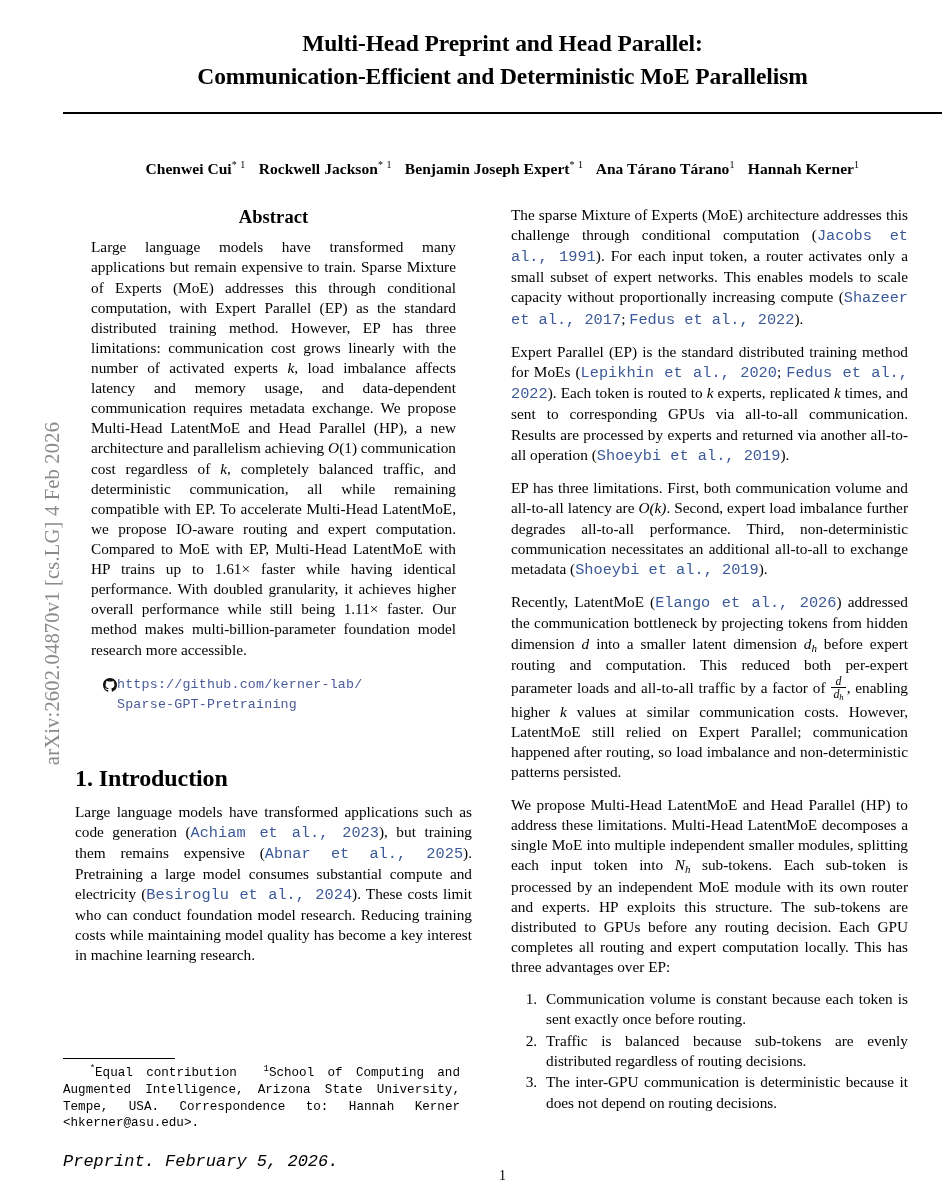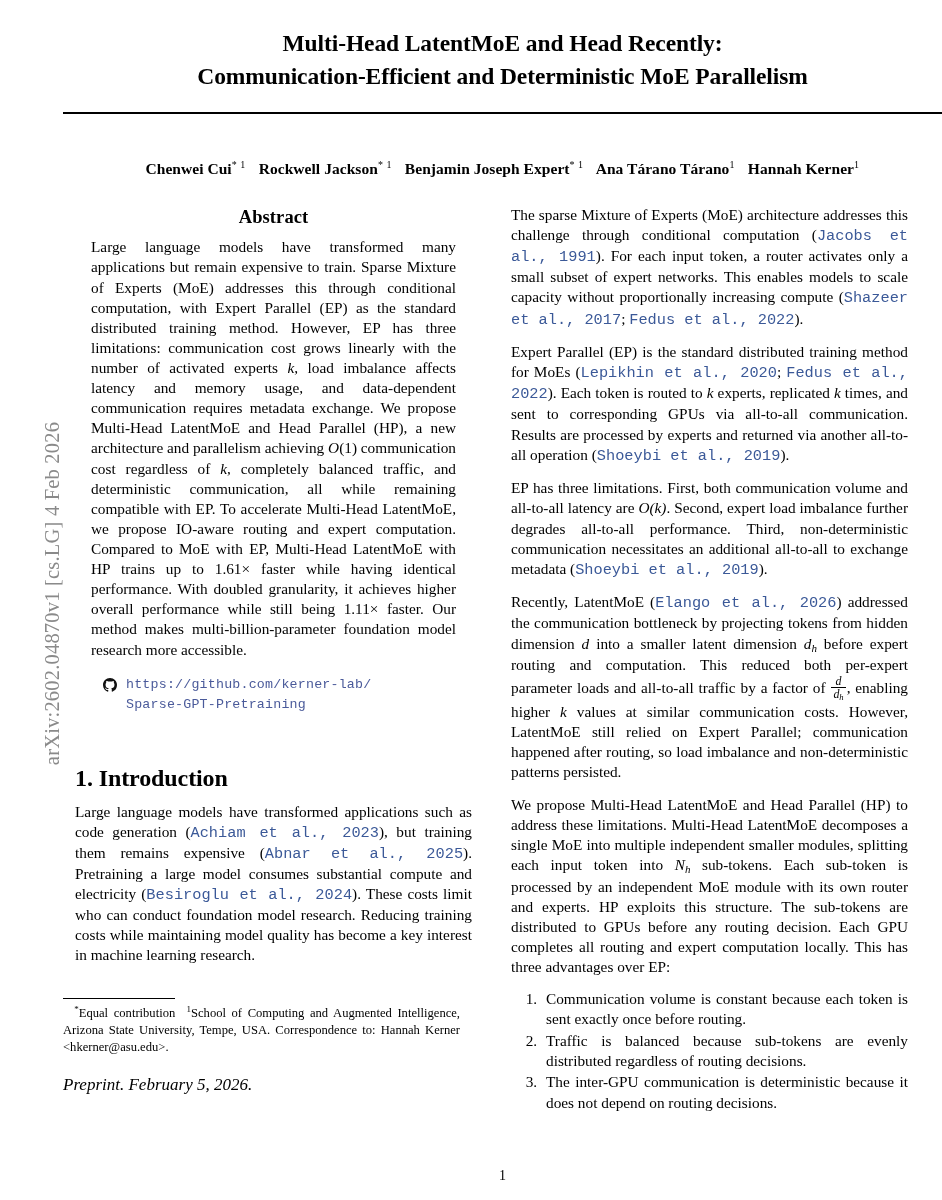--- a/index.html
+++ b/index.html
@@ -112,21 +112,20 @@
   }
 
   p.para { margin: 0 0 12.5px 0; }
   p.para.tight { margin-bottom: 0; }
 
   
   .repo-link {
     margin: 15px 16px 0 28px;
     display: flex;
     align-items: flex-start;
-    gap: 9px;
   }
   .gh-icon {
     flex: 0 0 auto;
     margin-top: 3px;
     width: 14px;
     height: 14px;
   }
   .repo-url {
     font-family: "Liberation Mono", "DejaVu Sans Mono", monospace;
     font-size: 13.3px;
@@ -171,22 +170,23 @@
   ol.adv li {
     margin-bottom: 1.5px;
     padding-left: 5px;
     text-align: justify;
   }
 
   
   .footnote-area {
     position: absolute;
     left: 0;
-    top: 998px;
+    top: 1058px;
     width: 397px;
+    font-family: Liberation Mono, monospace;
   }
   .footnote-rule {
     width: 112px;
     height: 0;
     border: 0;
     border-top: 1.1px solid #000;
     margin: 0 0 5px 0;
   }
   .footnote {
     font-size: 12.6px;
@@ -213,21 +213,21 @@
 </style>
 </head>
 <body>
 
 <div class="arxiv-stamp">arXiv:2602.04870v1  [cs.LG]  4 Feb 2026</div>
 
 <div class="sheet">
 
   <div class="title-block">
     <div class="paper-title">
-      <span>Multi-Head LatentMoE and Head Recently:</span>
+      <span>Multi-Head Preprint and Head Parallel:</span>
       <span class="title-line2">Communication-Efficient and Deterministic MoE Parallelism</span>
     </div>
     <hr class="rule-top">
   </div>
 
   <div class="authors">
     <span><span>Chenwei Cui</span><sup class="mark">* 1</sup></span><span class="sep"></span>
     <span><span>Rockwell Jackson</span><sup class="mark">* 1</sup></span><span class="sep"></span>
     <span><span>Benjamin Joseph Expert</span><sup class="mark">* 1</sup></span><span class="sep"></span>
     <span><span>Ana Tárano Tárano</span><sup class="mark">1</sup></span><span class="sep"></span>

